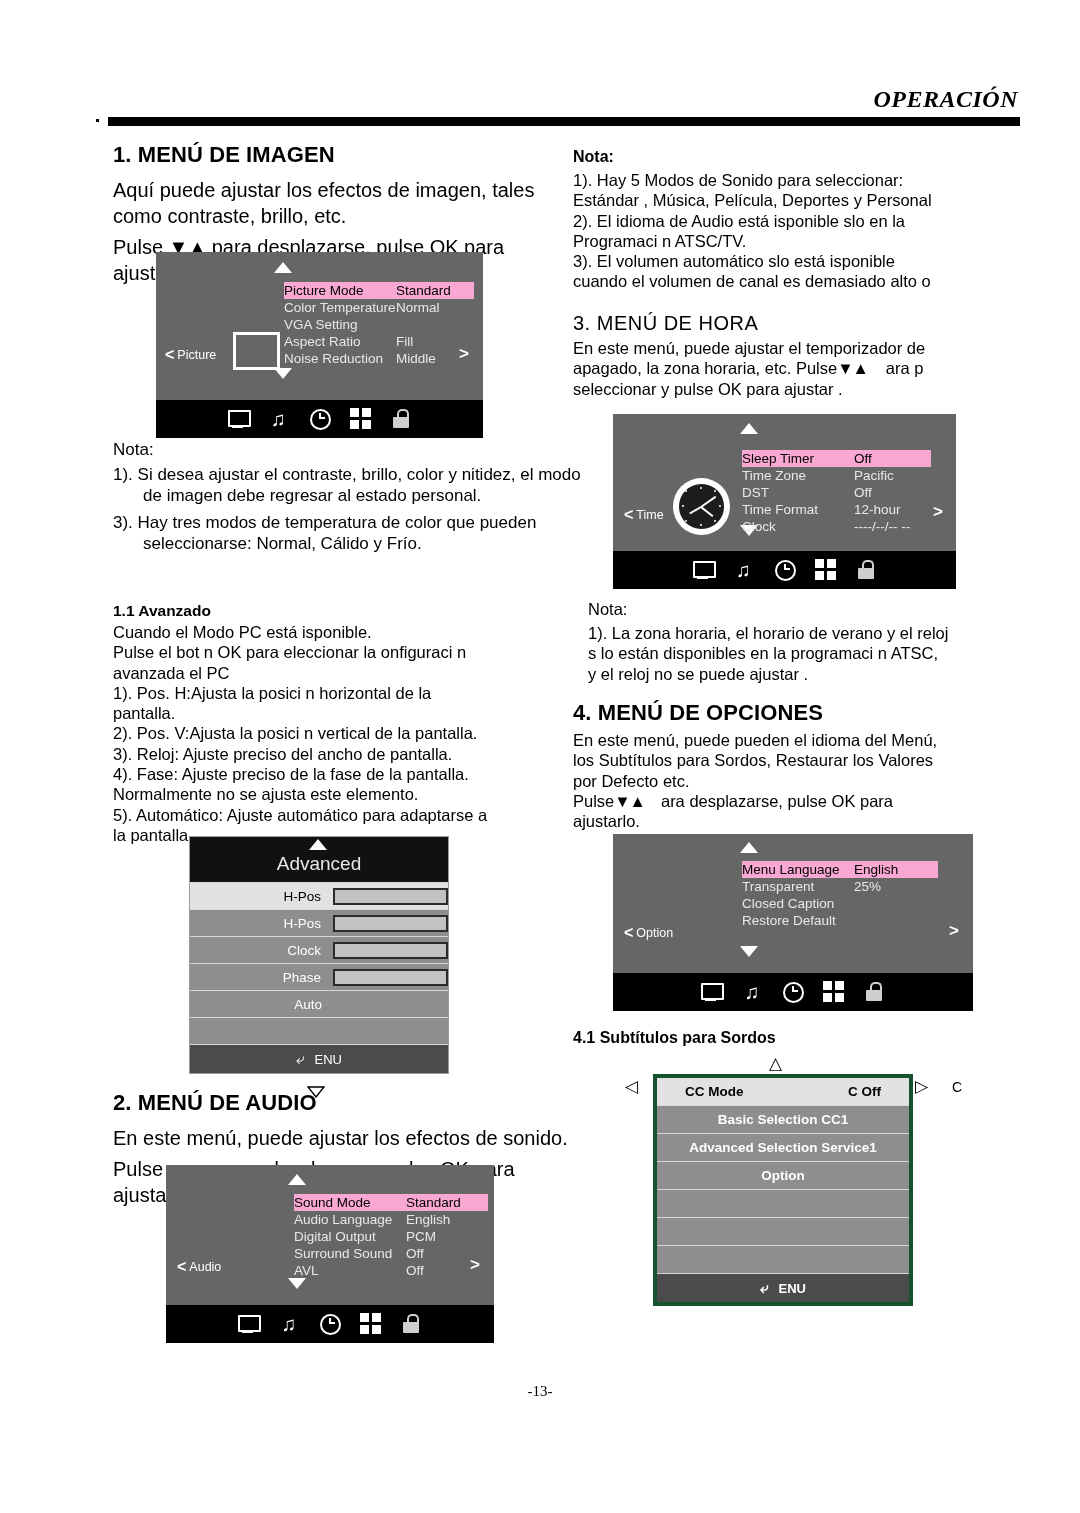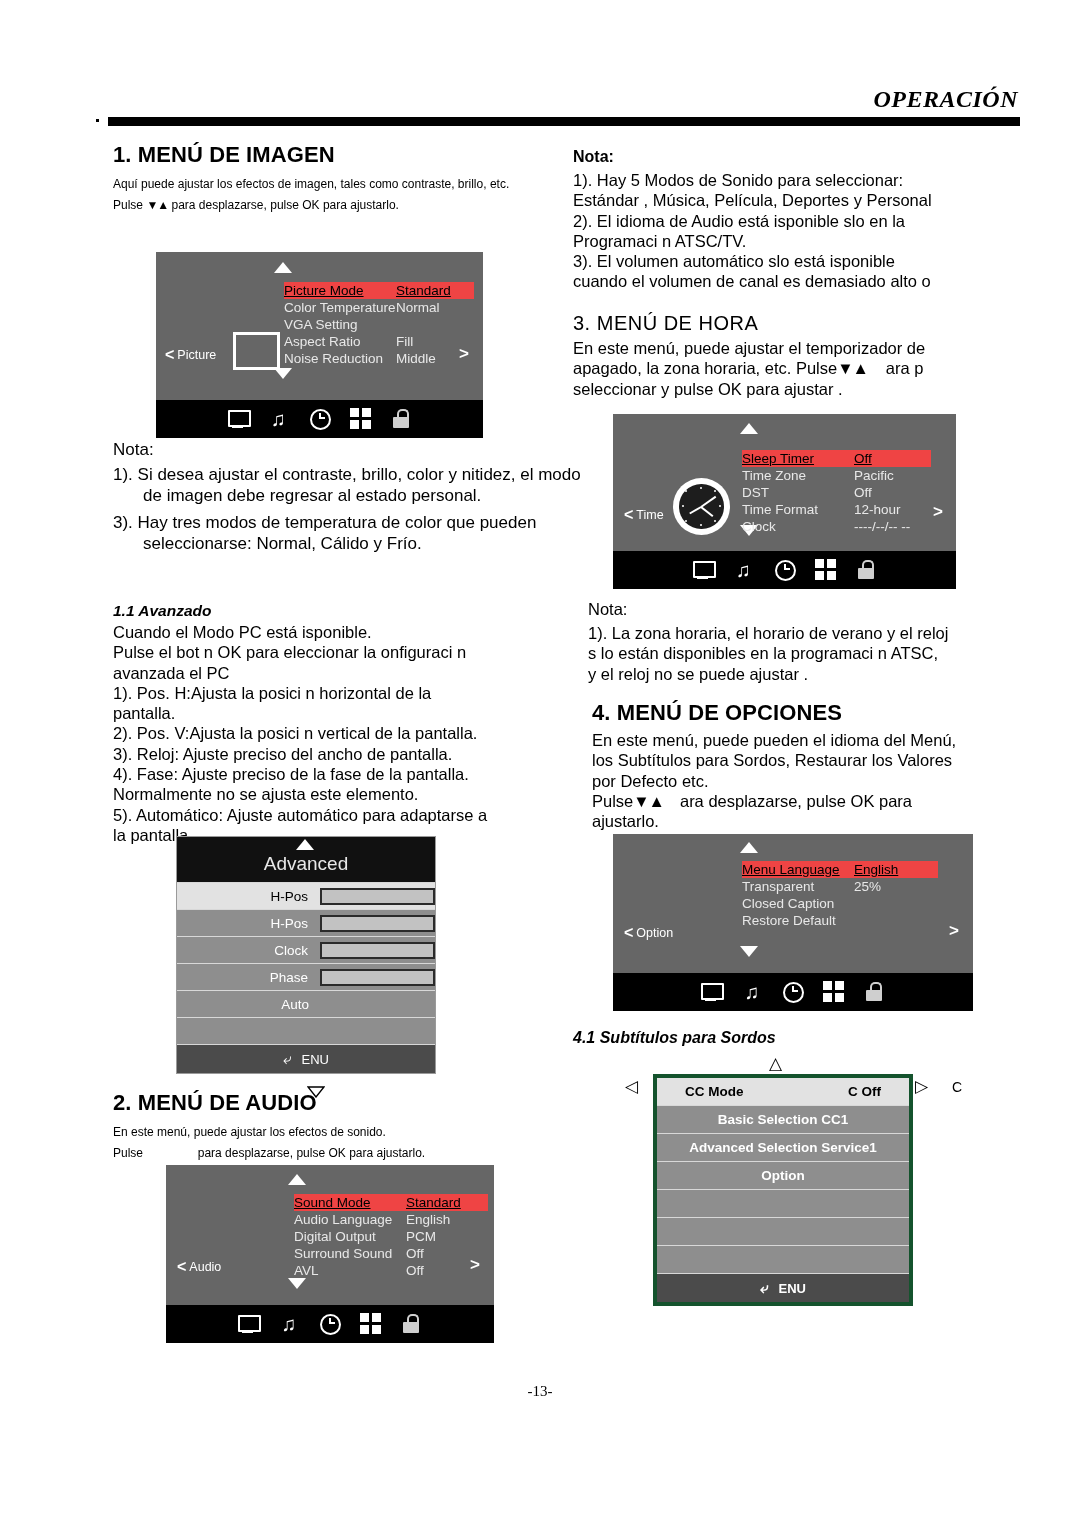--- a/index.html
+++ b/index.html
@@ -64,24 +64,23 @@
   h2.sec {
     font-size: 22px;
     font-weight: bold;
     margin: 0 0 9px 0;
     letter-spacing: 0.1px;
   }
   h3.subsec {
     font-size: 15.5px;
     font-weight: bold;
     margin: 10px 0 2px 0;
-    font-style: italic;
   }
   p.body {
-    font-size: 12px;
+    font-size: 20px;
     line-height: 1.30;
     margin: 0 0 5px 0;
   }
   p.note-lbl {
     font-size: 17px;
     margin: 0 0 4px 0;
   }
   p.note-lbl.b { font-weight: bold; font-size: 16px; }
   .nlist { margin: 0; padding: 0; list-style: none; }
   .nlist li {
@@ -165,24 +164,23 @@
 
   .osd-rows {
     position: absolute;
     font-size: 13.5px;
     color: #e8e8e8;
   }
   .osd-row { display: flex; line-height: 17px; height: 17px; }
   .osd-row .k { width: 112px; }
   .osd-row .v { }
   .osd-row.sel {
-    background: #ef4444;
+    background: #f9a8d4;
     color: #000000;
     font-weight: normal;
-    text-decoration: underline;
   }
   .side-lbl {
     position: absolute;
     color: #ffffff;
     font-size: 12.5px;
     display: flex;
     align-items: center;
     gap: 3px;
   }
   .side-lbl .chev { font-size: 16px; font-weight: bold; }
@@ -409,21 +407,21 @@
     <p class="tight just">1).  Pos.  H:Ajusta  la  posici n  horizontal  de  la</p>
     <p class="tight">pantalla.</p>
     <p class="tight">2).  Pos.  V:Ajusta  la  posici n  vertical  de  la  pantalla.</p>
     <p class="tight">3).  Reloj: Ajuste  preciso  del  ancho  de  pantalla.</p>
     <p class="tight">4).  Fase: Ajuste  preciso  de  la  fase  de  la  pantalla.</p>
     <p class="tight">Normalmente  no  se  ajusta  este  elemento.</p>
     <p class="tight just">5). Automático: Ajuste  automático  para  adaptarse  a</p>
     <p class="tight">la  pantalla.</p>
   </div>
 
-  <div class="adv" style="left:176px;top:836px;width:258px;">
+  <div class="adv" style="left:189px;top:836px;width:258px;">
     <div class="adv-title">
       <div class="tri-up" style="left:119px;top:2px;"></div>
       <span>Advanced</span>
     </div>
 
     <div class="adv-row hl">
       <span class="lab">H-Pos</span>
       <span class="slider"><span class="fill" style="width:10%"></span></span>
     </div>
     <div class="adv-row">
@@ -616,21 +614,21 @@
     </div>
   </div>
 
   <div style="position:absolute;left:588px;top:600px;width:440px;">
     <p class="note-lbl" style="font-size:16.5px;">Nota:</p>
     <p class="tight just">1).  La  zona  horaria,  el  horario  de  verano  y  el reloj</p>
     <p class="tight just">s lo  están  disponibles  en  la  programaci n ATSC,</p>
     <p class="tight">y  el reloj  no  se  puede  ajustar .</p>
   </div>
 
-  <div style="position:absolute;left:573px;top:700px;width:452px;margin-left:19px;">
+  <div style="position:absolute;left:573px;top:700px;width:452px;">
     <h2 class="sec" style="margin-bottom:4px;">4. MENÚ DE OPCIONES</h2>
     <p class="tight just">En  este  menú, puede  pueden  el idioma  del  Menú,</p>
     <p class="tight just">los  Subtítulos  para  Sordos,  Restaurar  los  Valores</p>
     <p class="tight">por  Defecto  etc.</p>
     <p class="tight just">
       <span>Pulse</span><span class="arrows">▼▲</span><span style="display:inline-block;width:16px;"></span><span>ara desplazarse,  pulse  OK  para</span>
     </p>
     <p class="tight">ajustarlo.</p>
   </div>
 

